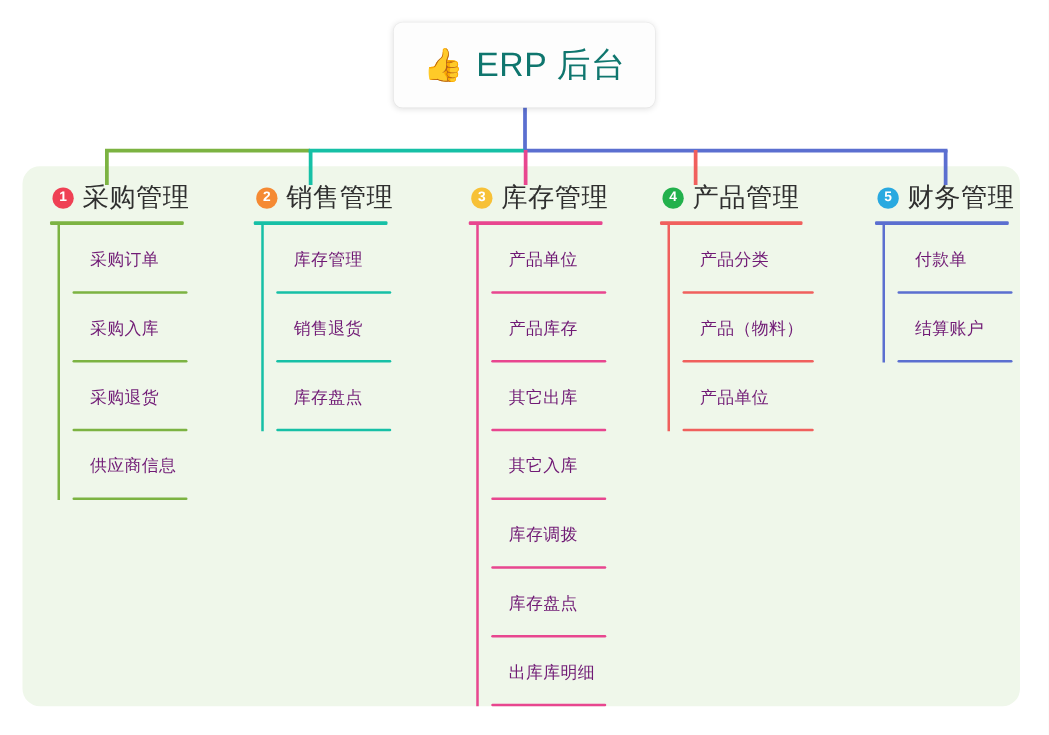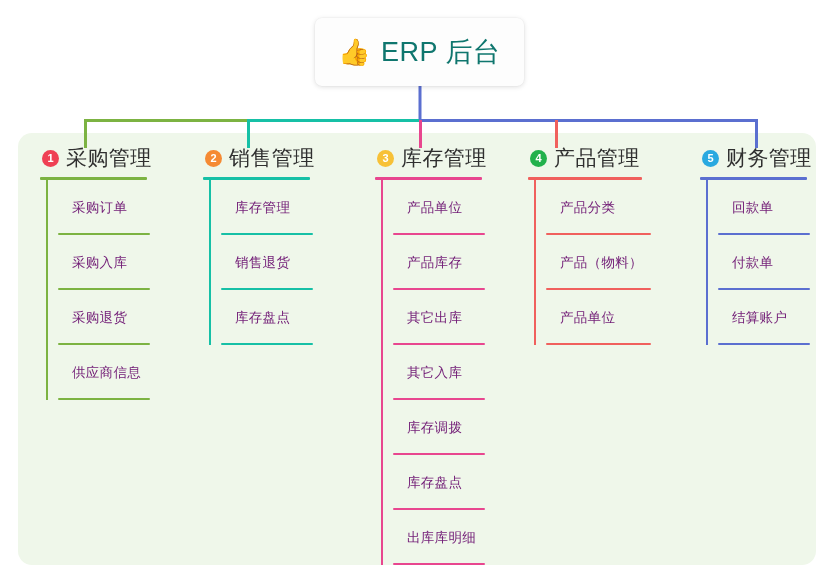--- a/index.html
+++ b/index.html
@@ -274,24 +274,20 @@
       </div>
       <div class="branch" style="left: 700px;">
         <div class="branch-header">
           <span class="badge" style="background: rgb(41, 169, 224);">5</span>
           <span class="branch-label">财务管理</span>
         </div>
         <div class="header-rule" style="background: rgb(91, 111, 208); width: 107px;"></div>
         <div class="items">
           <div class="spine" style="background: rgb(91, 111, 208);"></div>
           <div class="item">
-            <span class="item-text">回款单</span>
-            <div class="item-rule" style="background: rgb(91, 111, 208); width: 92px;"></div>
-          </div>
-          <div class="item">
             <span class="item-text">付款单</span>
             <div class="item-rule" style="background: rgb(91, 111, 208); width: 92px;"></div>
           </div>
           <div class="item">
             <span class="item-text">结算账户</span>
             <div class="item-rule" style="background: rgb(91, 111, 208); width: 92px;"></div>
           </div>
         </div>
       </div>
     </div>

